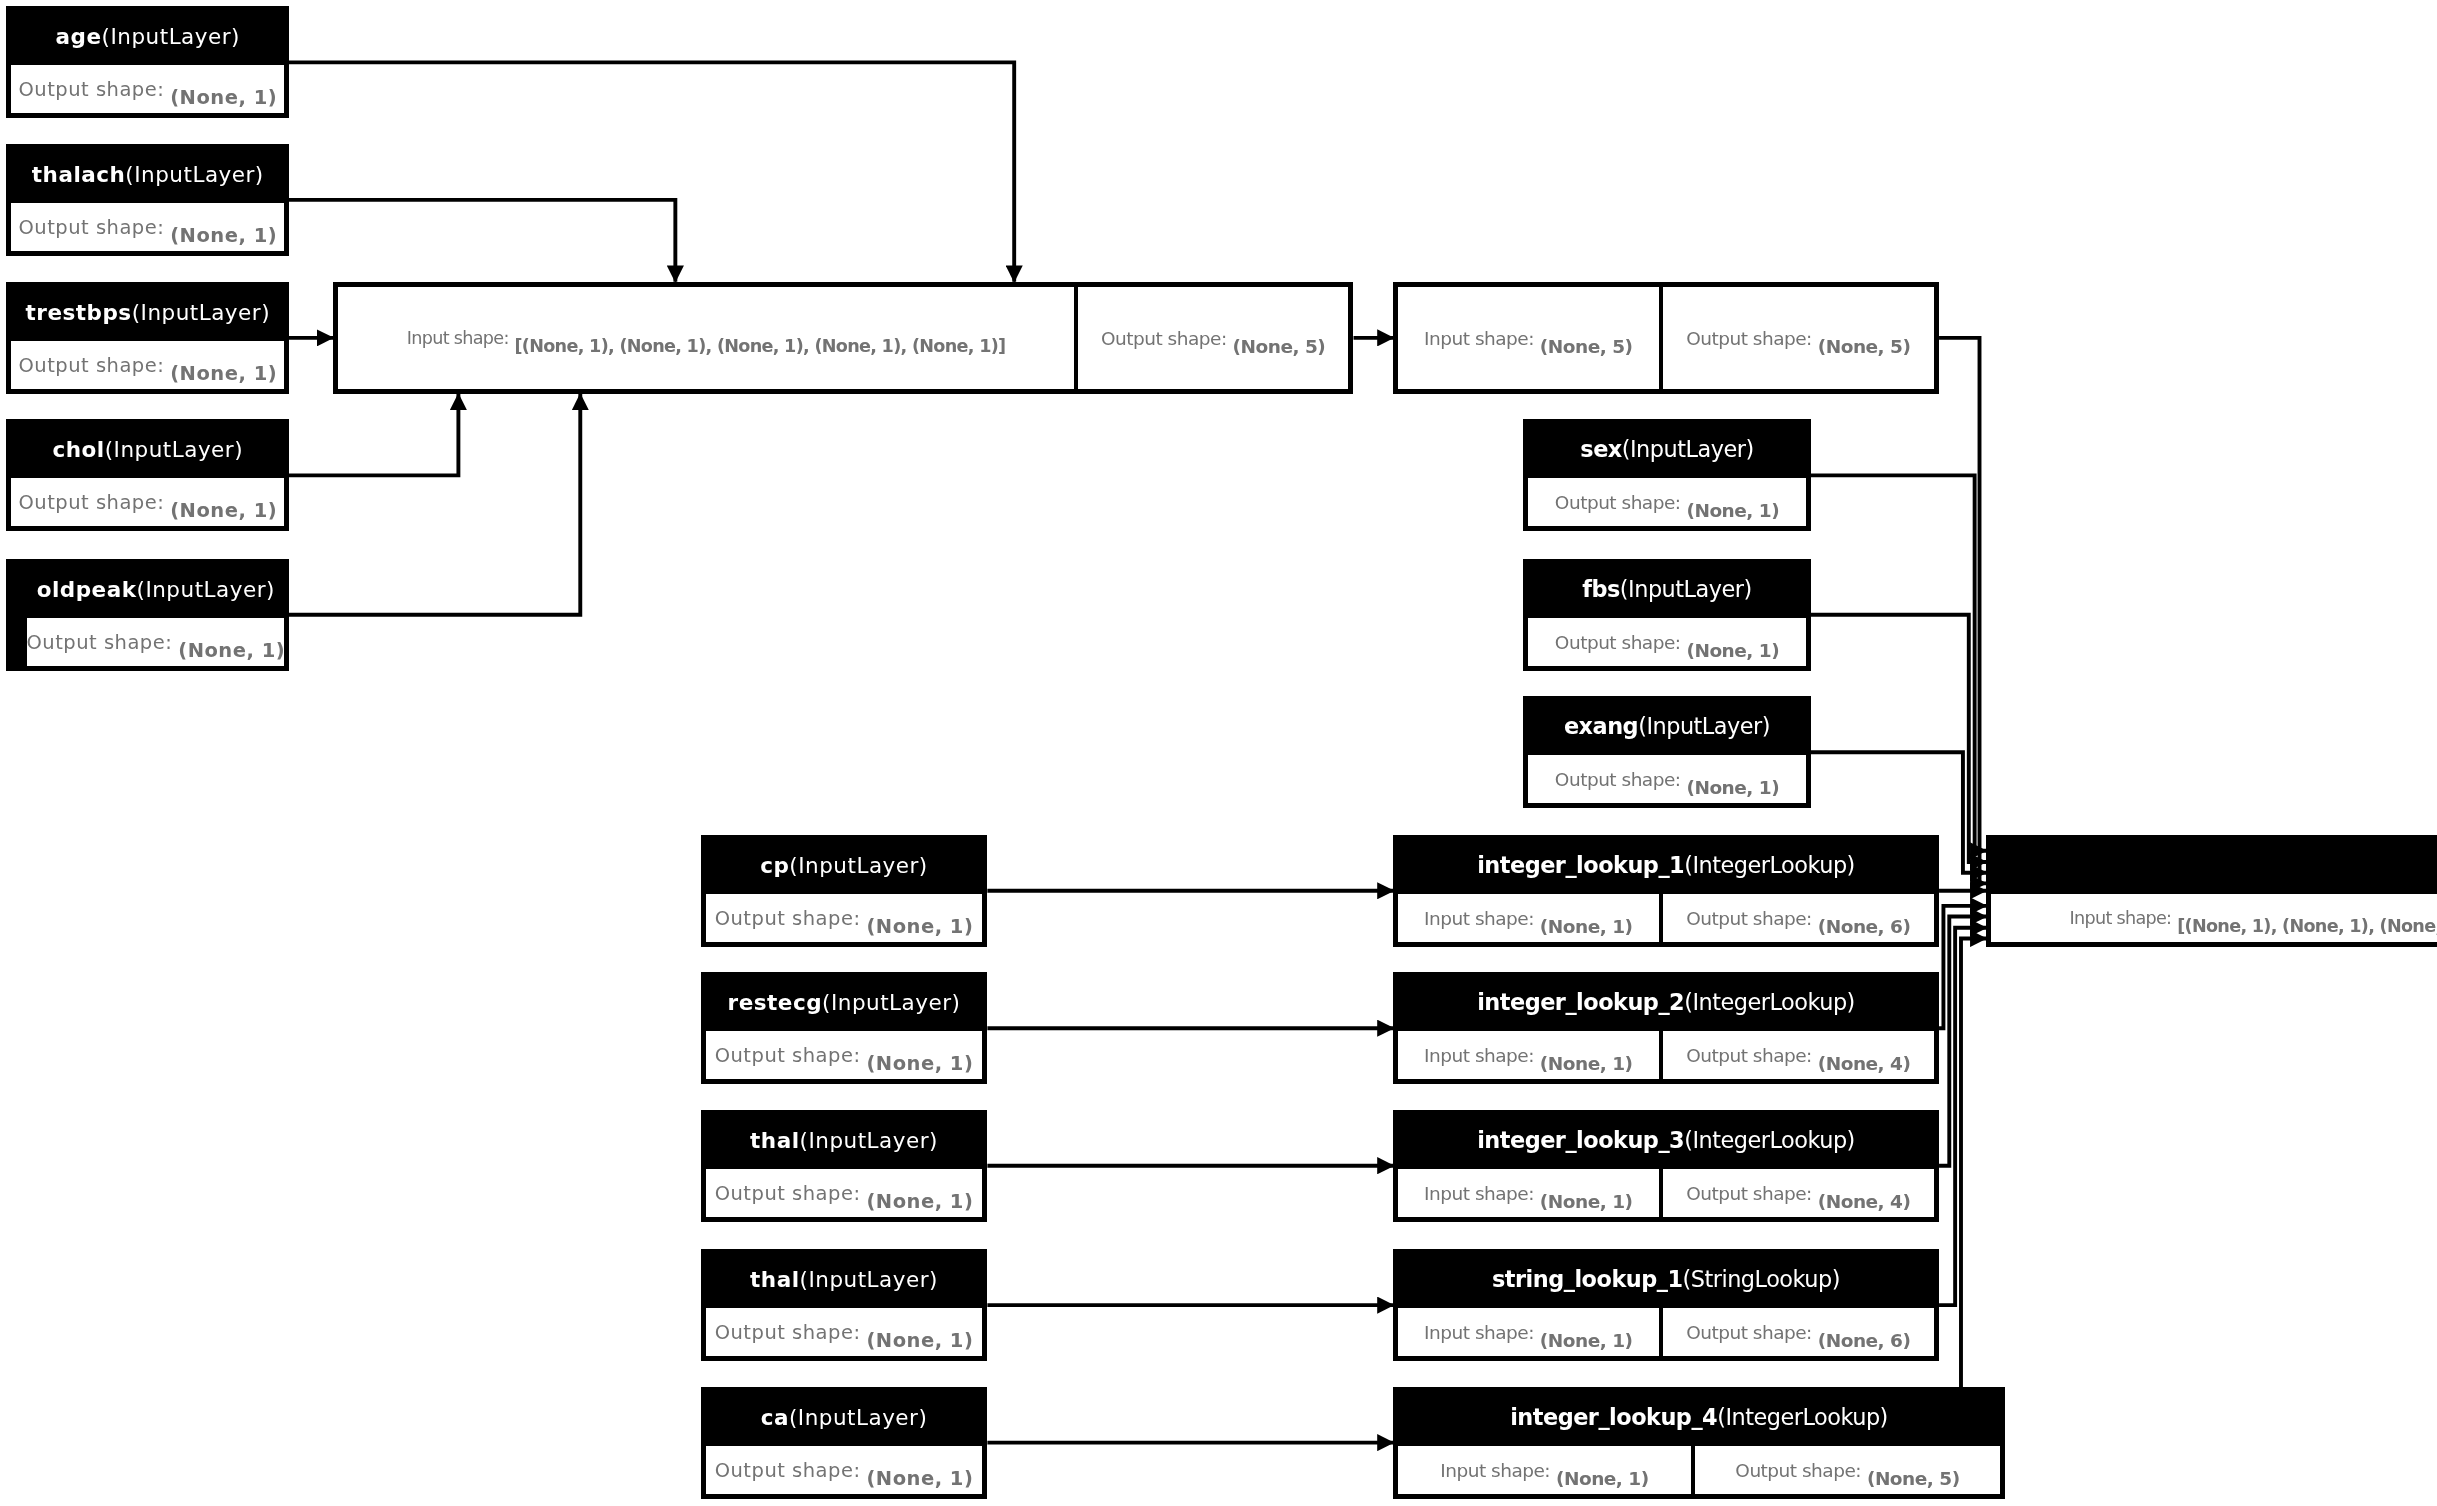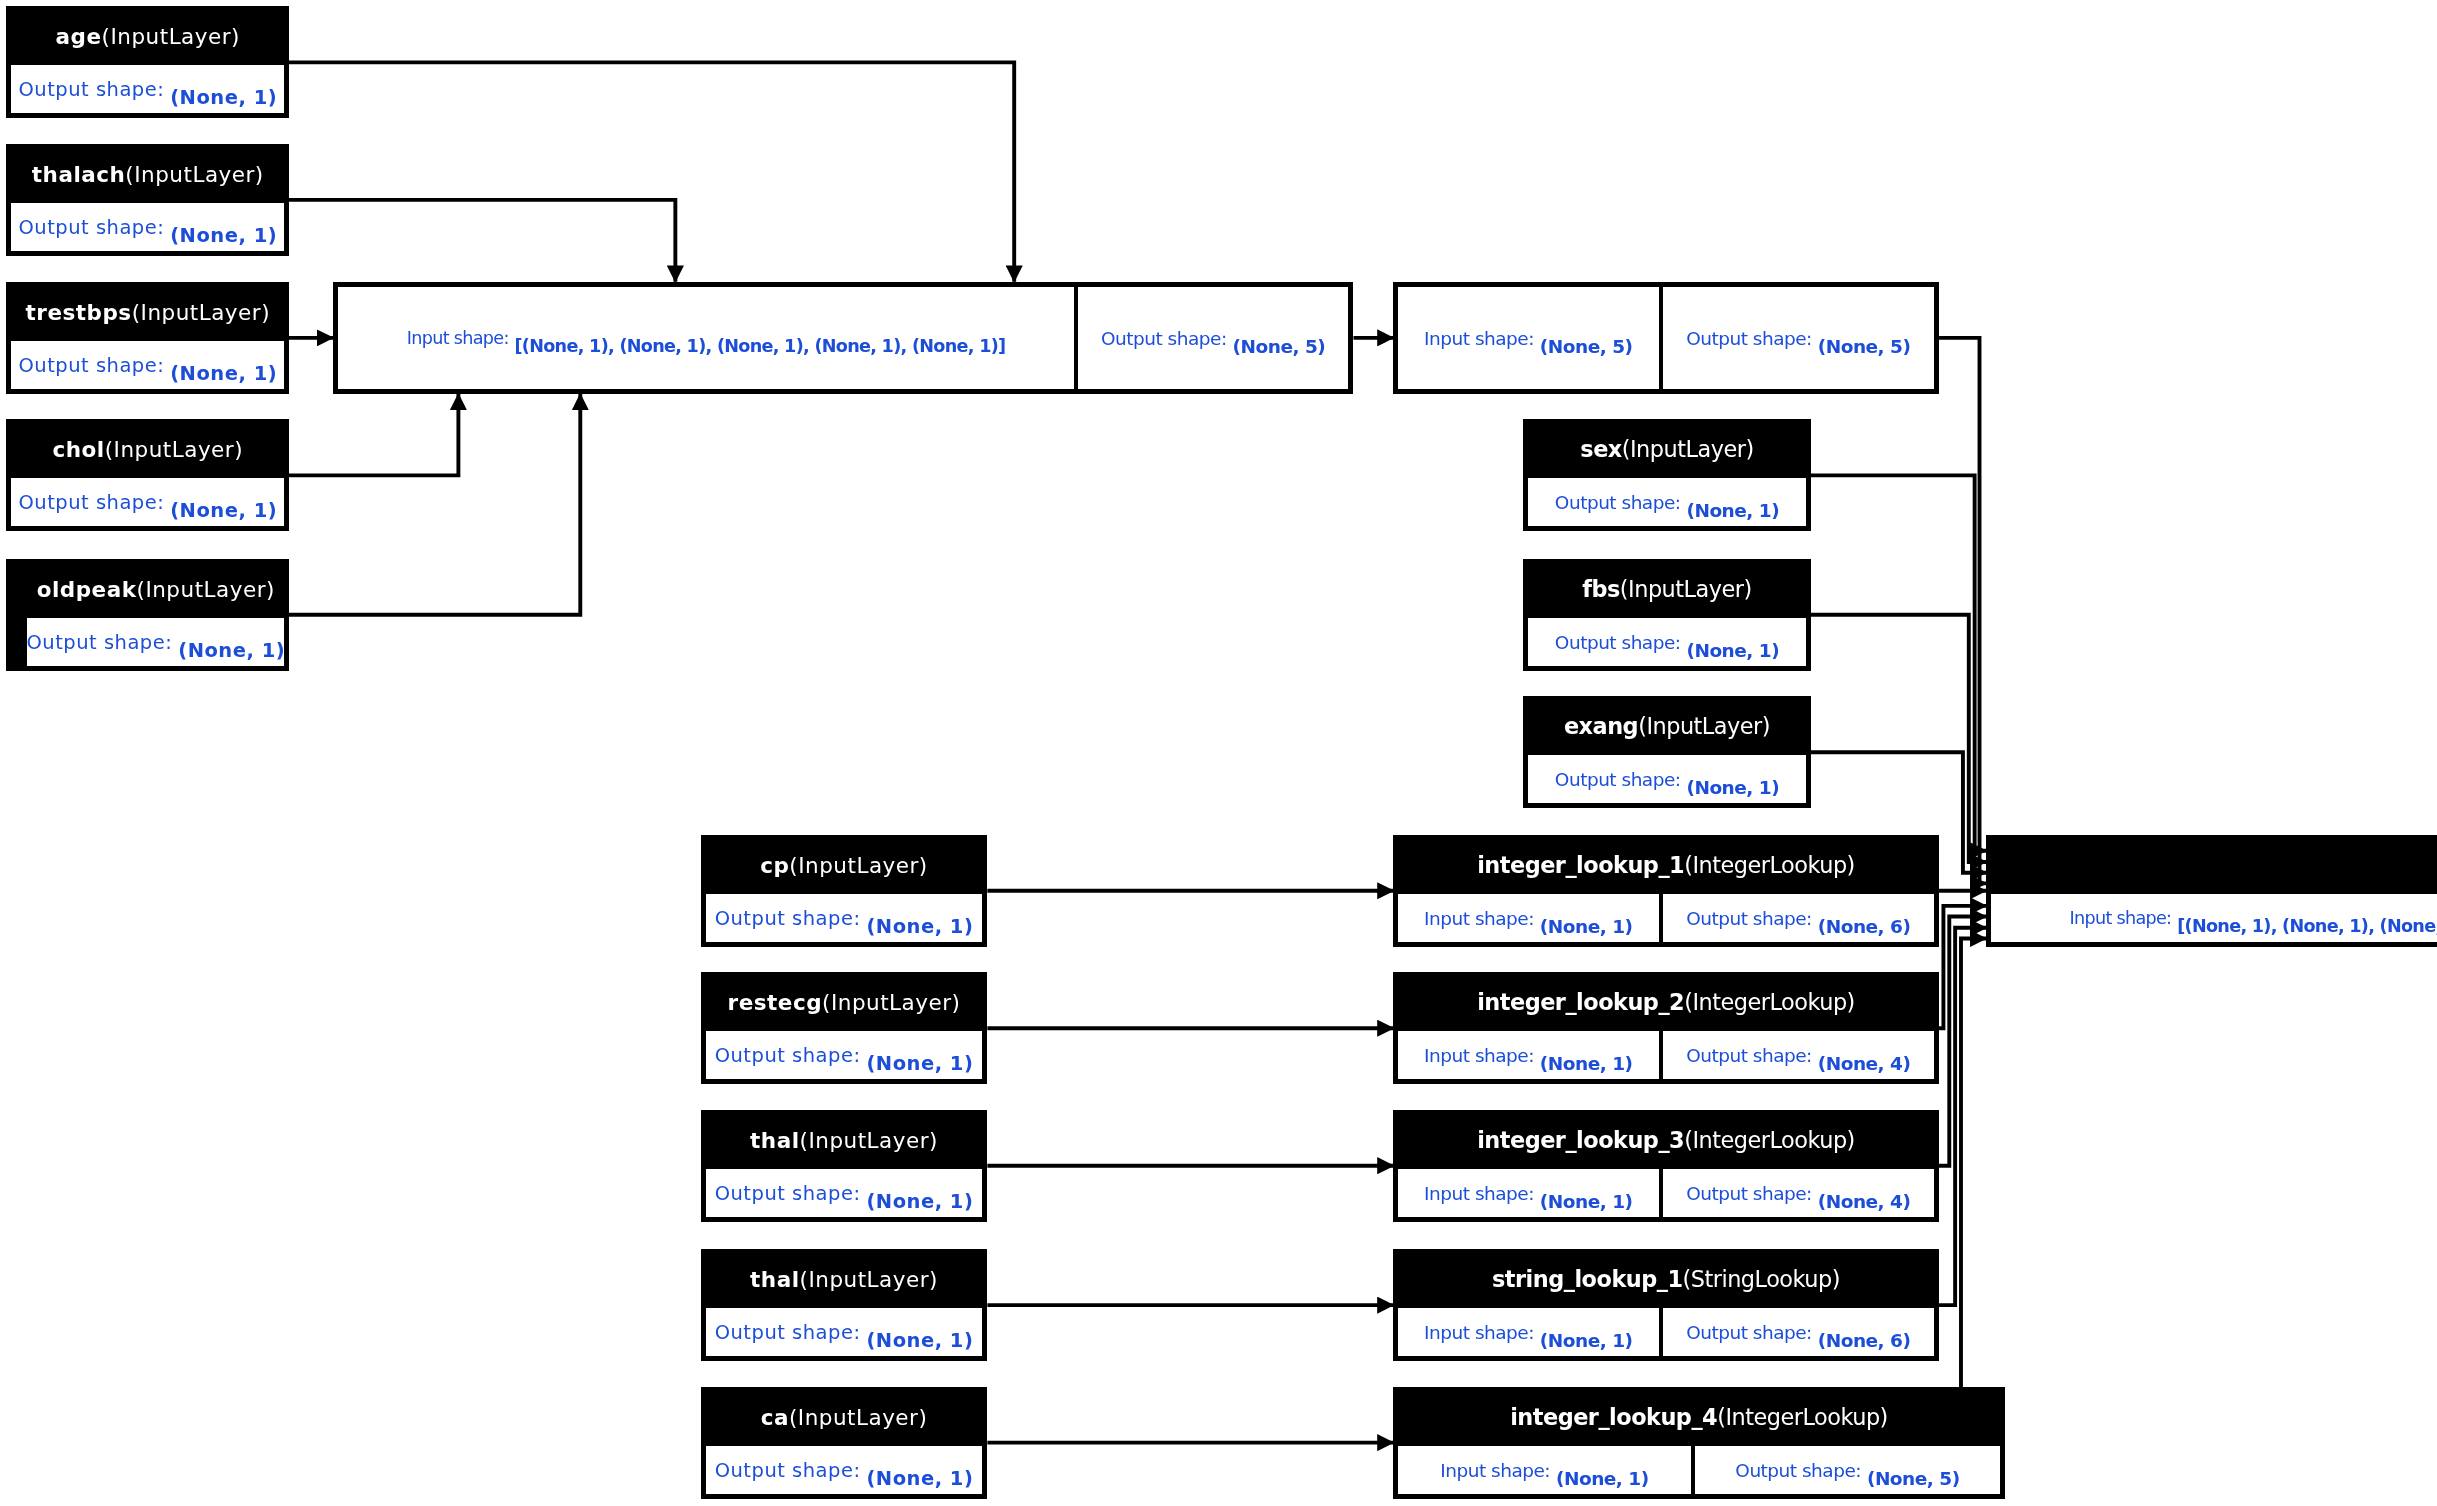--- a/index.html
+++ b/index.html
@@ -13,21 +13,21 @@
   }
   .hdr{
     flex:0 0 54px;display:flex;align-items:center;justify-content:center;
     color:#fff;font-size:22.4px;white-space:nowrap;column-gap:0;
   }
   .hdr .nm{font-weight:bold;}
   .cells{flex:1 1 auto;display:flex;min-height:0;}
   .cell{
     background:#fff;border:2.4px solid #000;box-sizing:border-box;flex:1 1 auto;
     display:flex;align-items:center;justify-content:center;
-    color:#1d4ed8;font-size:18.5px;white-space:nowrap;column-gap:5.9px;overflow:hidden;
+    color:#737373;font-size:18.5px;white-space:nowrap;column-gap:5.9px;overflow:hidden;
   }
   .cell .val{font-weight:bold;margin-top:16px;}
   .wide{letter-spacing:0.5px;}
   .wide .hdr{font-size:21.5px;}
   .wide .cell{font-size:19.5px;}
   .narrow{letter-spacing:-0.5px;}
   .cell.tight{font-size:17.6px;letter-spacing:-0.7px;}
 </style>
 </head>
 <body>

